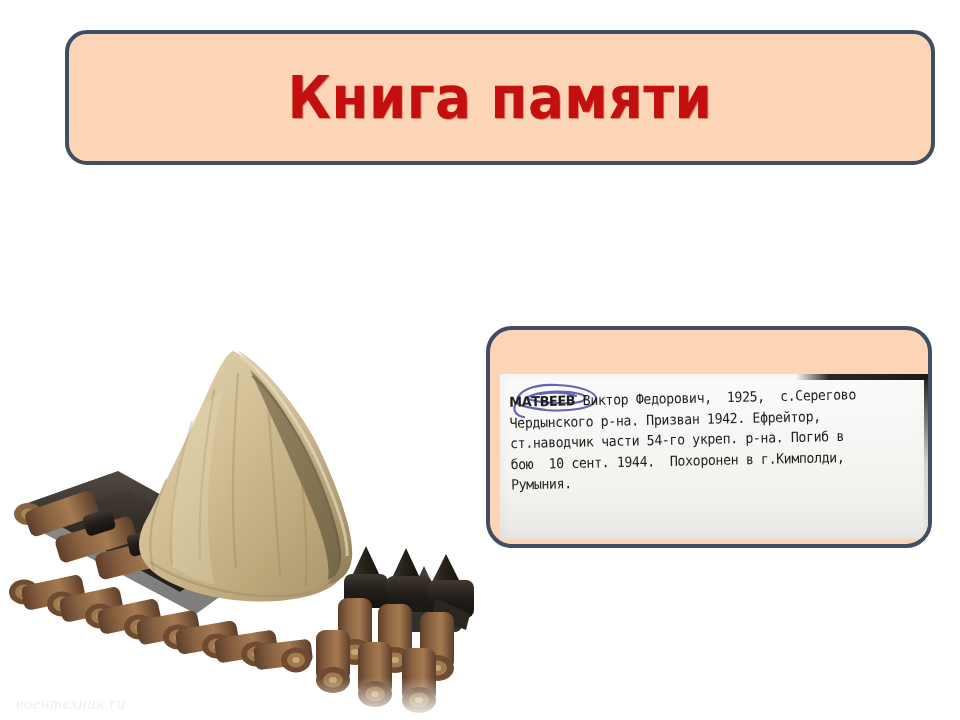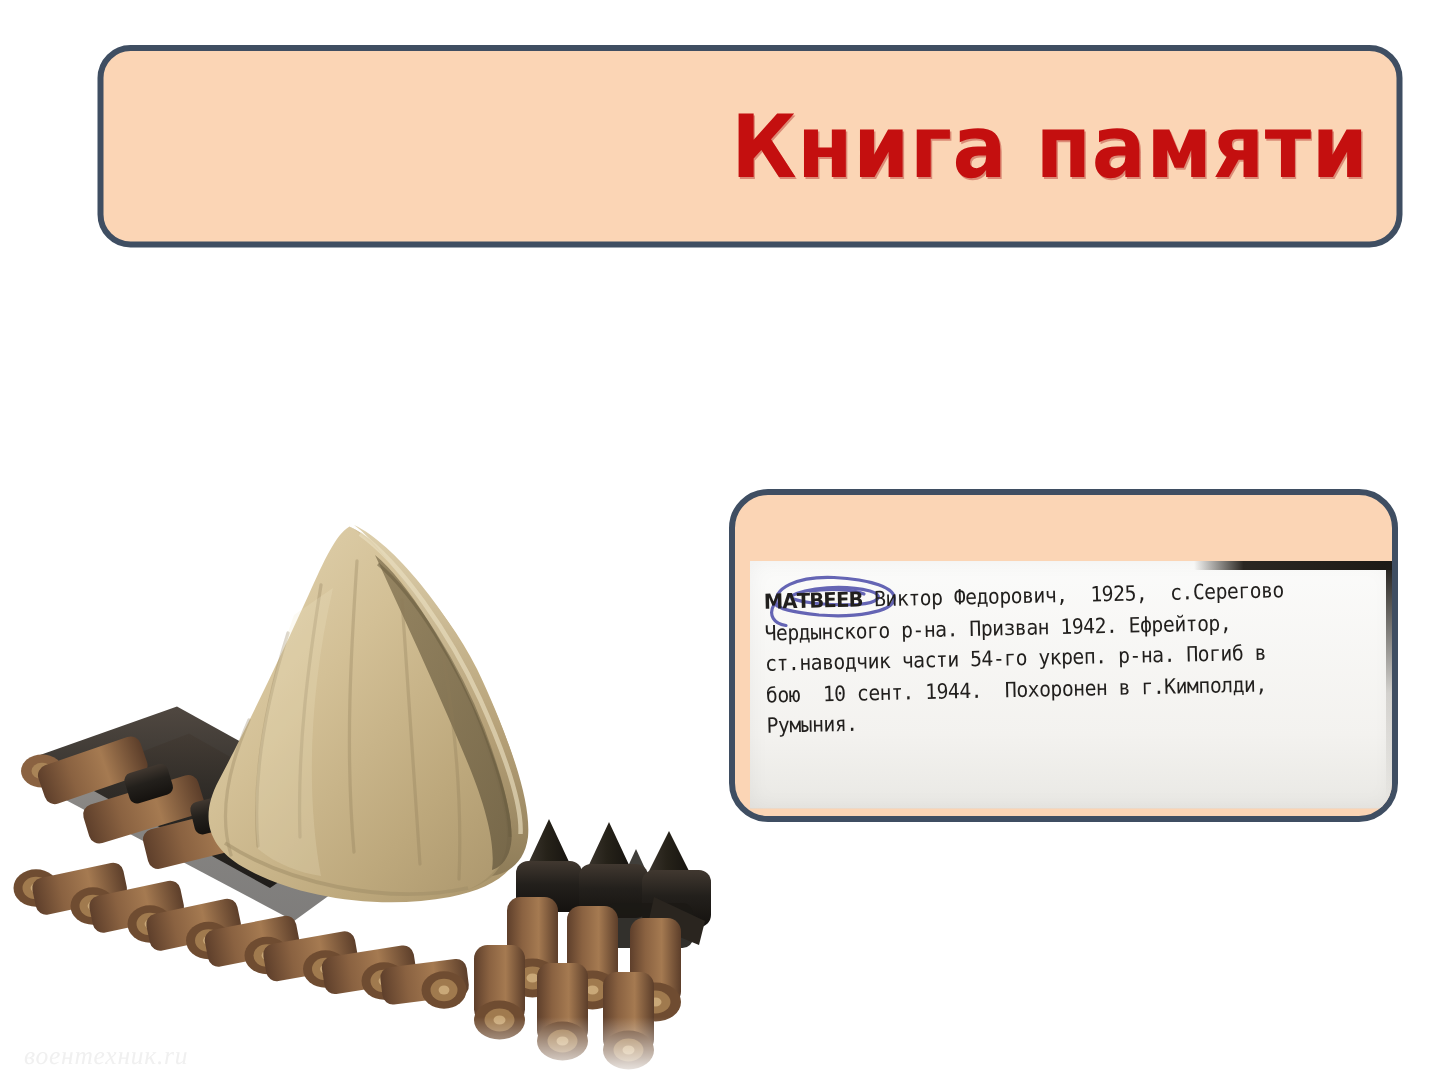--- a/index.html
+++ b/index.html
@@ -29,21 +29,21 @@
     left: 65px;
     top: 30px;
     width: 870px;
     height: 135px;
     box-sizing: border-box;
     background: #fbd5b5;
     border: 4px solid #3f4e62;
     border-radius: 22px;
     display: flex;
     align-items: center;
-    justify-content: flex-end;
+    justify-content: center;
   }
   .title-text {
     color: #c40f0f;
     font-family: "DejaVu Sans", sans-serif;
     font-size: 58px;
     font-weight: bold;
     letter-spacing: 0.5px;
     line-height: 1;
     transform: scaleX(0.92);
     text-shadow: 1px 1px 0 rgba(160,0,0,0.35);

